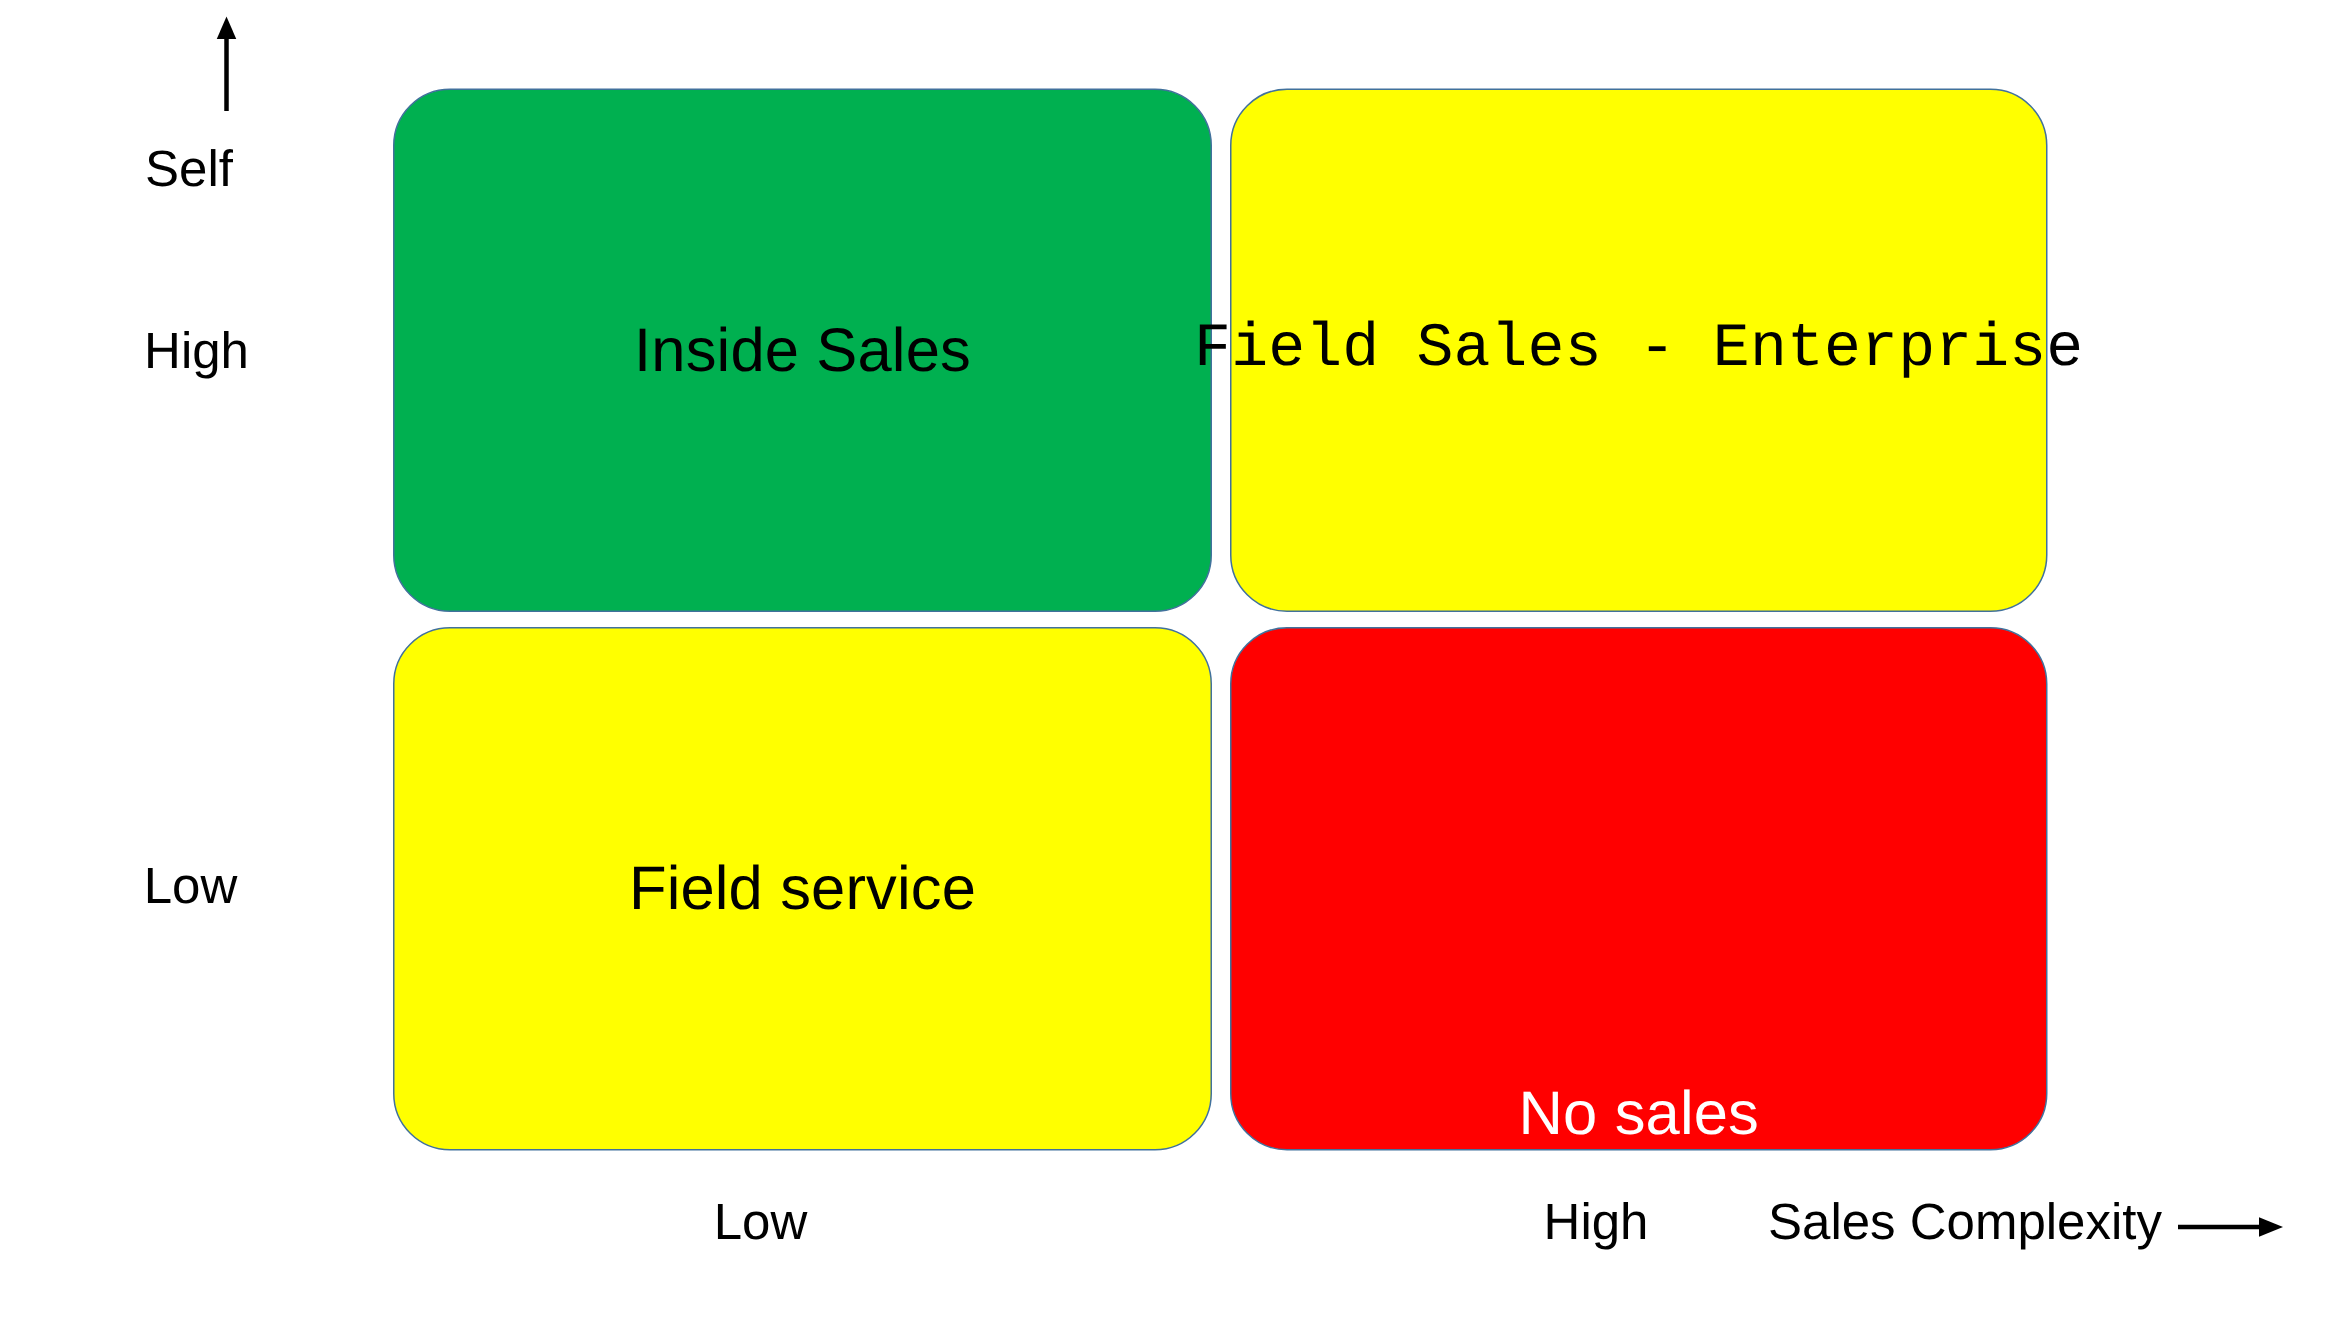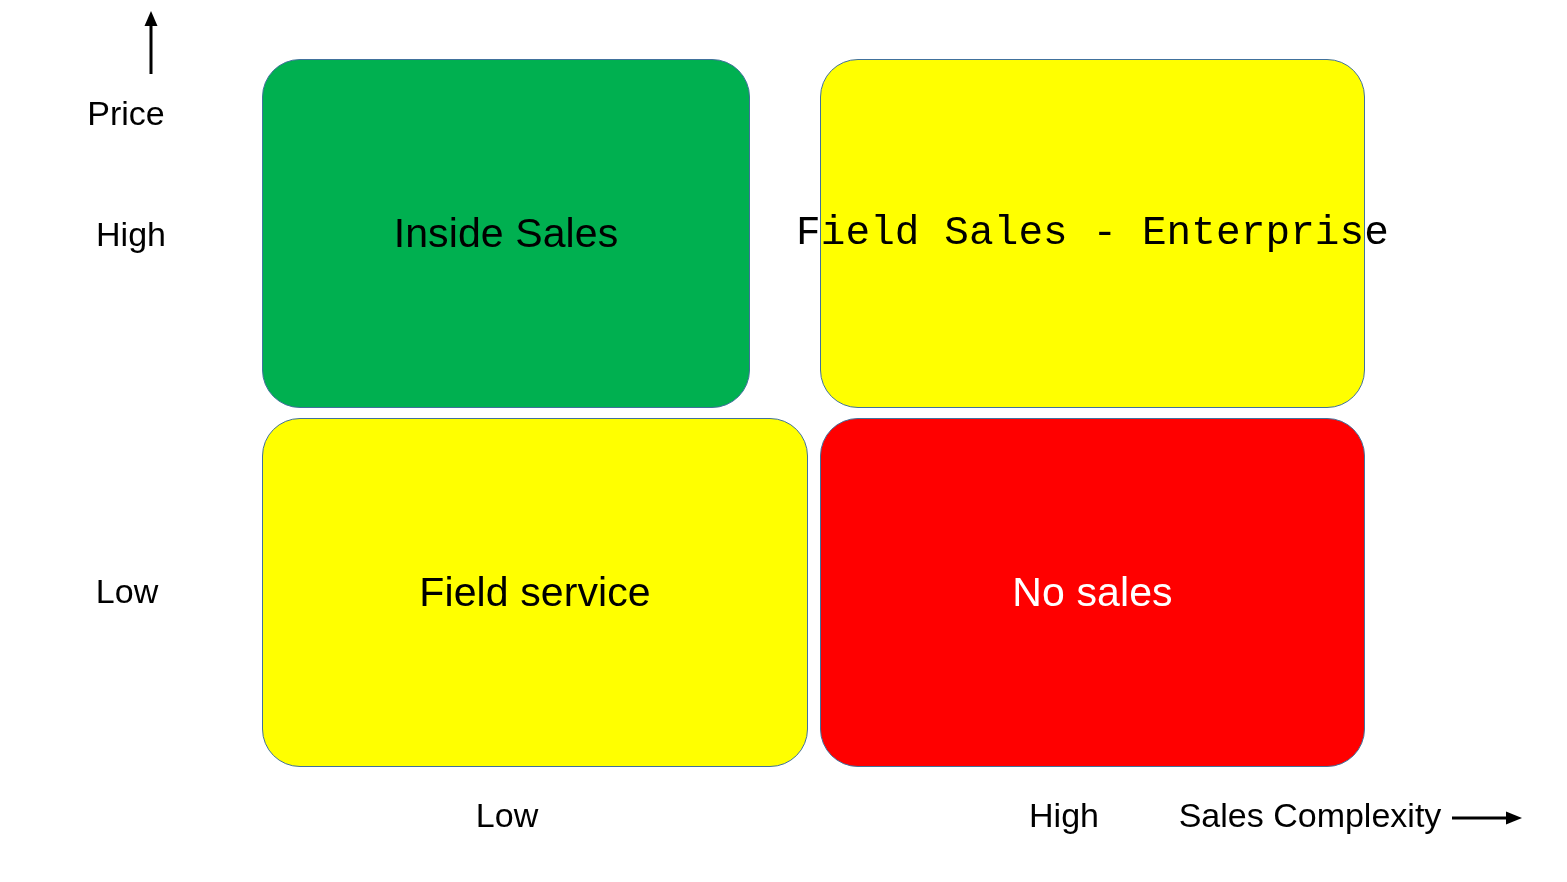--- a/index.html
+++ b/index.html
@@ -33,24 +33,24 @@
   }
   .quad-label {
     font-size: 41px;
     font-weight: 400;
     line-height: 1.15;
     letter-spacing: 0.1px;
     white-space: nowrap;
     padding: 0 10px;
   }
 
-  #quad-inside-sales      { left: 262px;  top: 59px;  width: 488px; height: 349px; }
+  #quad-inside-sales      { left: 262px;  top: 59px;  width: 546px; height: 349px; }
   #quad-field-sales       { left: 820px;  top: 59px;  width: 545px; height: 349px; }
   #quad-self-service      { left: 262px;  top: 418px; width: 546px; height: 349px; }
-  #quad-no-sales          { left: 820px;  top: 418px; width: 545px; height: 349px; }
+  #quad-no-sales          { left: 820px;  top: 418px; width: 545px; height: 349px; align-items: flex-end; }
 
   
   .axis-text {
     position: absolute;
     font-size: 34px;
     color: #000000;
     white-space: nowrap;
     line-height: 1;
   }
   .axis-text.center { transform: translateX(-50%); }
@@ -85,21 +85,21 @@
 
 <div id="canvas">
 
   <div id="y-axis-arrow">
     <svg class="arrow-svg" width="26" height="70" viewBox="0 0 26 70" aria-hidden="true">
       <line x1="13" y1="66" x2="13" y2="14" stroke="#000000" stroke-width="3"></line>
       <polygon points="13,3 6.5,18 19.5,18" fill="#000000"></polygon>
     </svg>
   </div>
 
-  <div class="axis-text center" id="y-axis-title">Price</div>
+  <div class="axis-text center" id="y-axis-title">Self</div>
 
   <div class="axis-text center" id="y-tick-high">High</div>
 
   <div class="axis-text center" id="y-tick-low">Low</div>
 
   <div class="quad" id="quad-inside-sales" style="background:#00B050;">
     <span class="quad-label" style="color:#000000;">Inside Sales</span>
   </div>
 
   <div class="quad" id="quad-field-sales" style="background:#FFFF00;">

